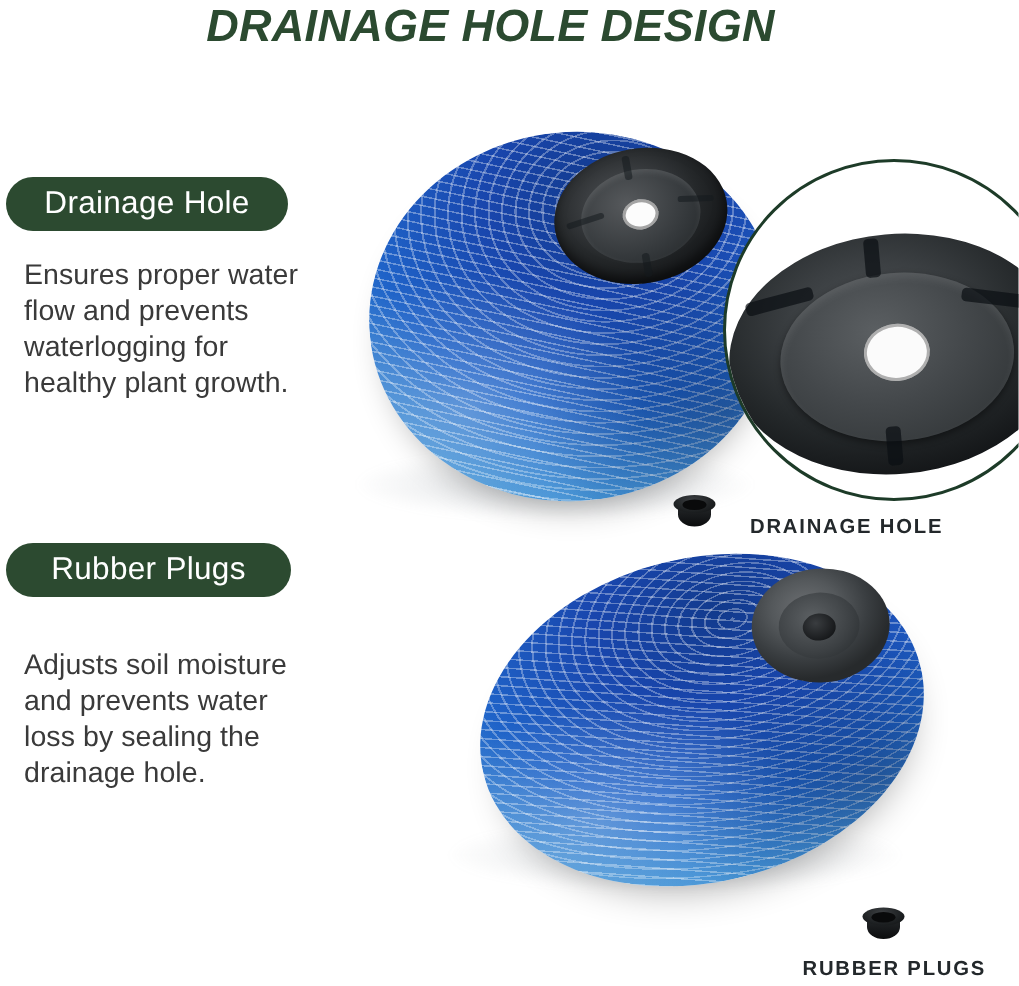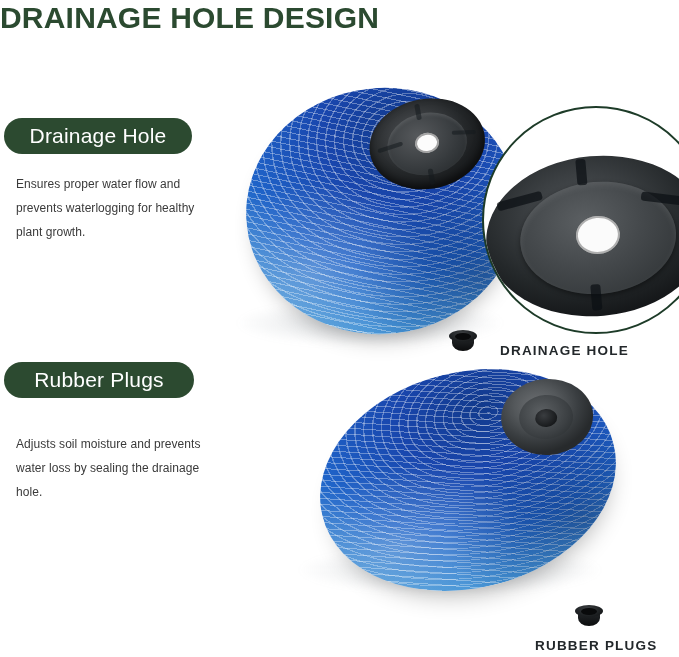--- a/index.html
+++ b/index.html
@@ -15,27 +15,28 @@
     font-family: "Liberation Sans", sans-serif;
     background: #ffffff;
   }
 
   
   .title {
     position: absolute;
     top: 0px;
     left: 0;
     width: 654px;
-    text-align: left;
+    text-align: center;
     font-size: 30px;
     font-weight: bold;
     letter-spacing: 0.2px;
     color: #2b4a30;
     line-height: 36px;
     white-space: nowrap;
+    font-style: italic;
   }
 
   
   .pill {
     position: absolute;
     left: 4px;
     height: 36px;
     border-radius: 20px;
     background: #2c4a30;
     color: #ffffff;
@@ -48,21 +49,21 @@
     box-sizing: border-box;
     padding: 0 18px;
   }
   #pill-drainage { top: 118px; width: 188px; }
   #pill-rubber   { top: 362px; width: 190px; }
 
   .feature-body {
     position: absolute;
     left: 16px;
     width: 196px;
-    font-size: 12px;
+    font-size: 19px;
     line-height: 24px;
     color: #3a3a3a;
     letter-spacing: 0.05px;
   }
   #body-drainage { top: 172px; }
   #body-rubber   { top: 432px; }
 
   
   .pot {
     position: absolute;

